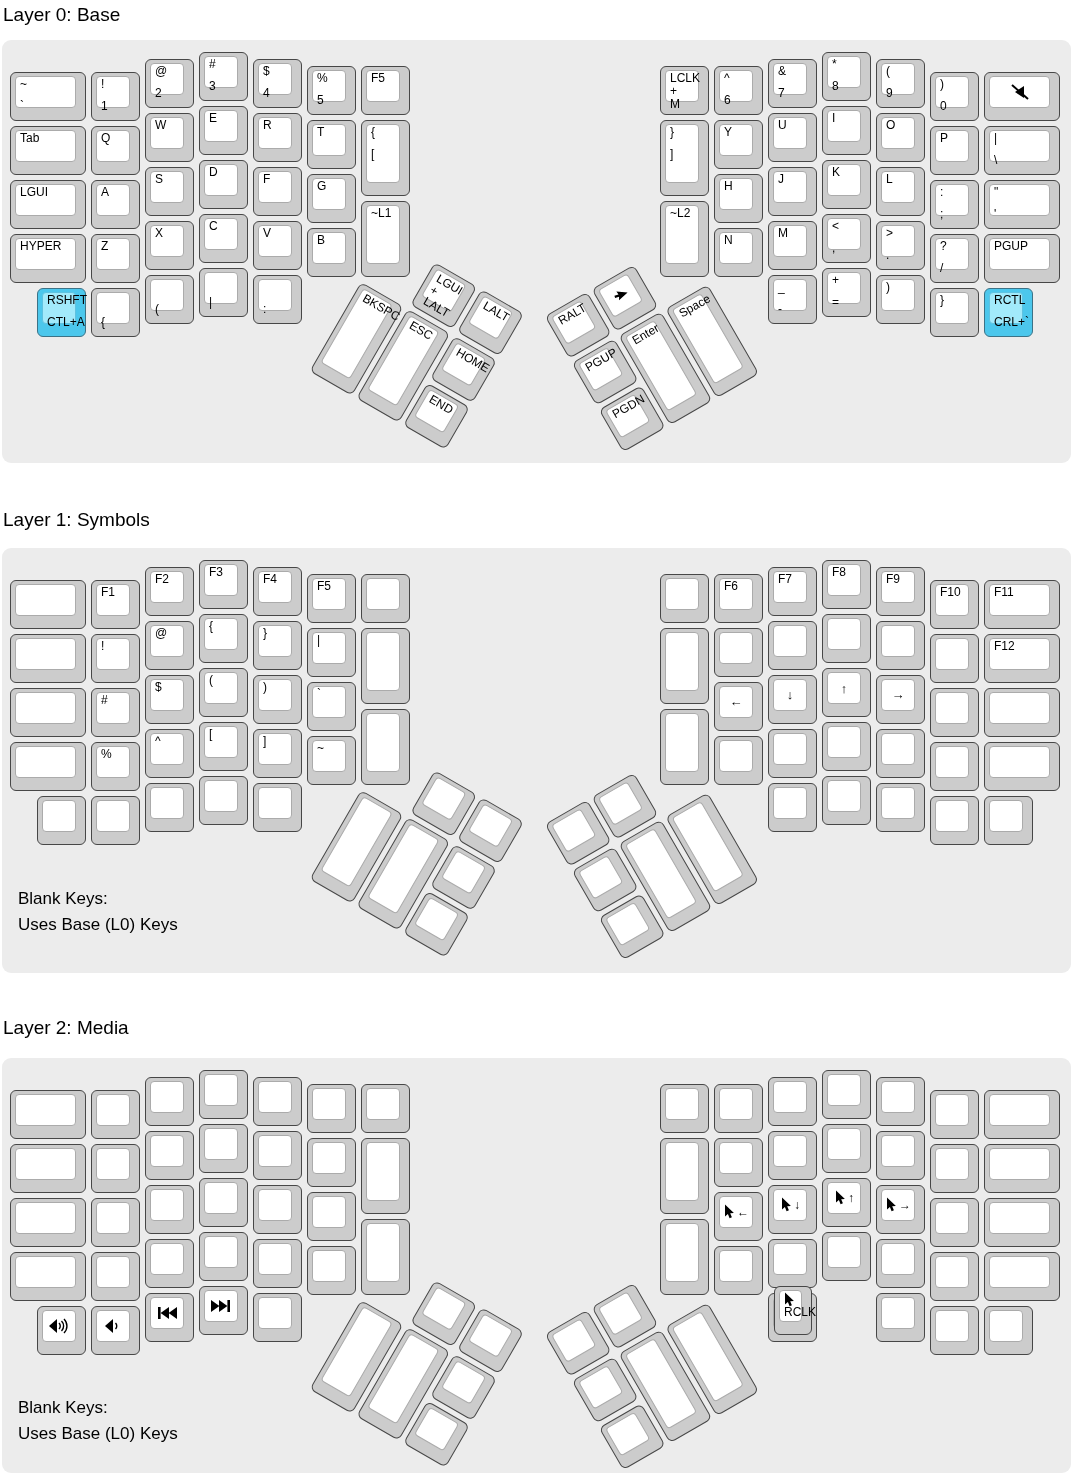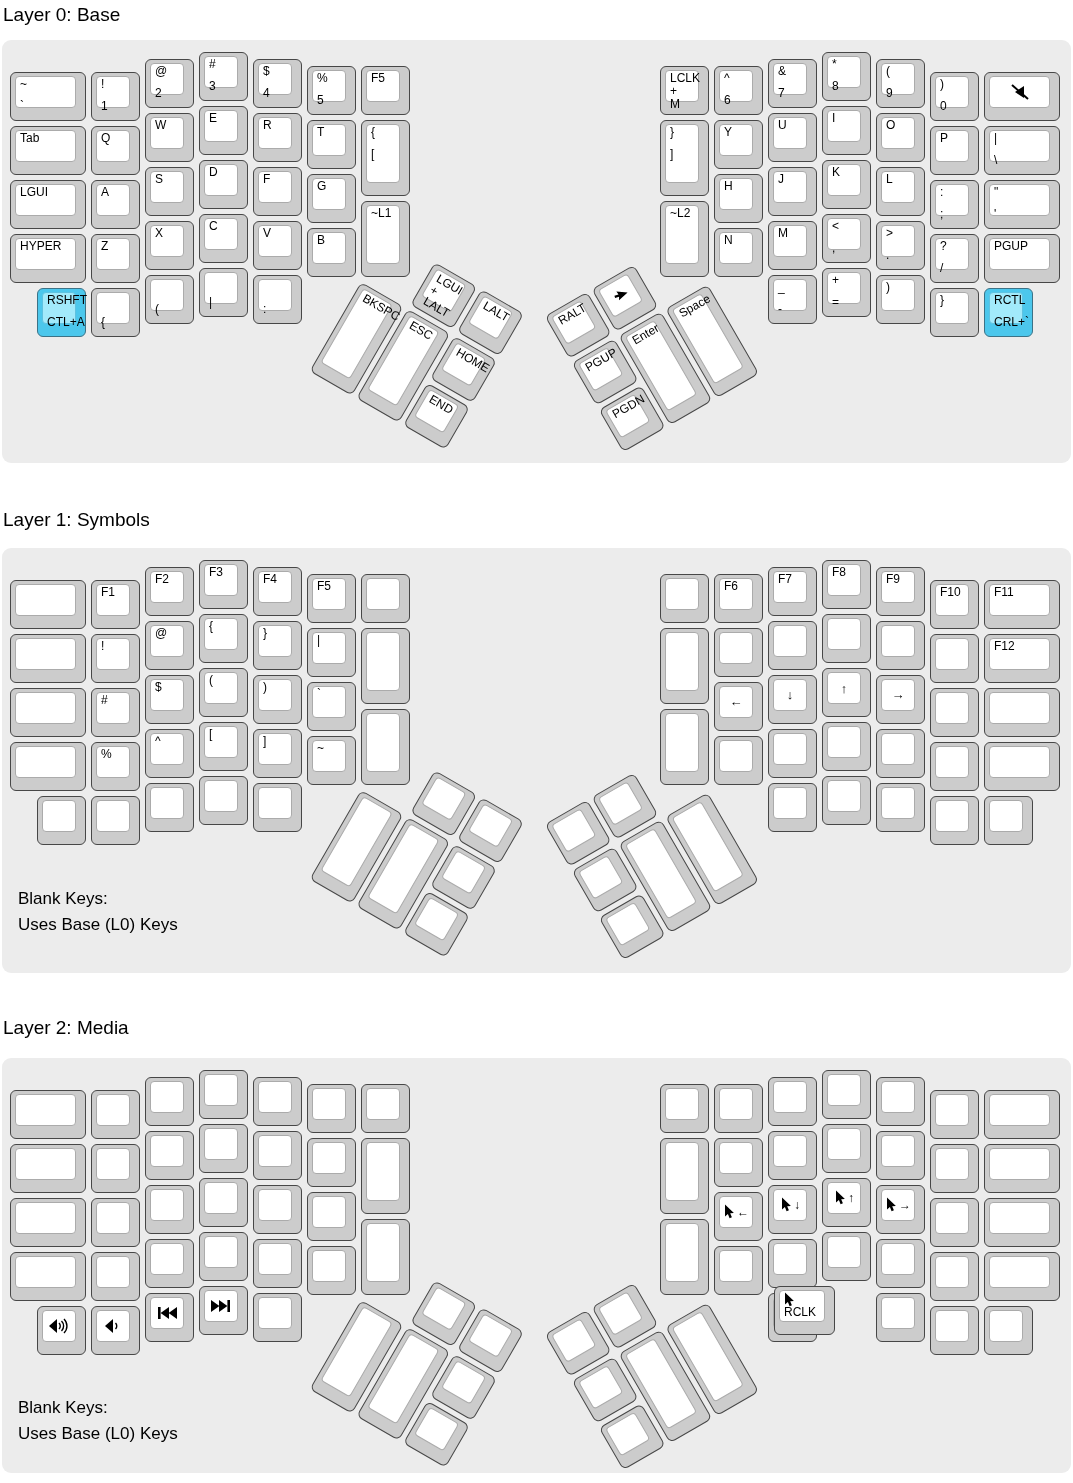--- a/index.html
+++ b/index.html
@@ -1048,21 +1048,21 @@
       <div class="face"></div>
     </div>
     <div class="key" style="left: 766px; top: 234.75px; width: 49px; height: 49px;">
       <div class="face">
         <div class="picon"><span><svg width="12" height="16" viewBox="0 0 12 16">
               <path d="M2,0.5 L2,12.5 L4.9,10 L6.6,14.2 L8.9,13.3 L7.2,9.2 L10.9,8.9 Z" fill="#000"></path>
             </svg></span></div>
         <div class="blabel">LGUI</div>
       </div>
     </div>
-    <div class="key" style="left: 772px; top: 228px; width: 61px; height: 49px;">
+    <div class="key" style="left: 772px; top: 228px; width: 38px; height: 49px;">
       <div class="face">
         <div class="picon"><span><svg width="12" height="16" viewBox="0 0 12 16">
               <path d="M2,0.5 L2,12.5 L4.9,10 L6.6,14.2 L8.9,13.3 L7.2,9.2 L10.9,8.9 Z" fill="#000"></path>
             </svg></span></div>
         <div class="blabel">RCLK</div>
       </div>
     </div>
     <div class="key" style="left: 874px; top: 234.75px; width: 49px; height: 49px;">
       <div class="face"></div>
     </div>

